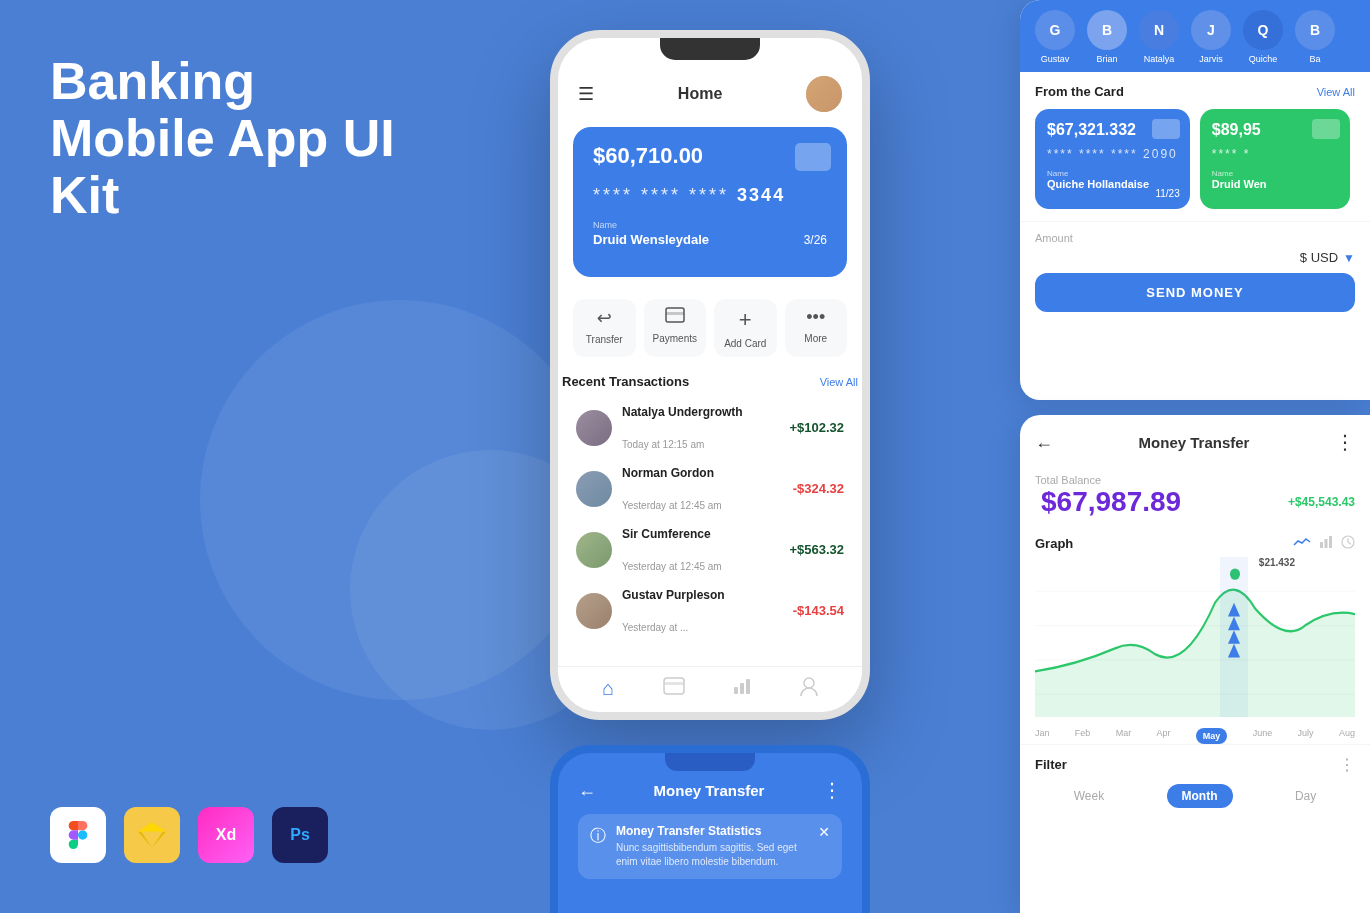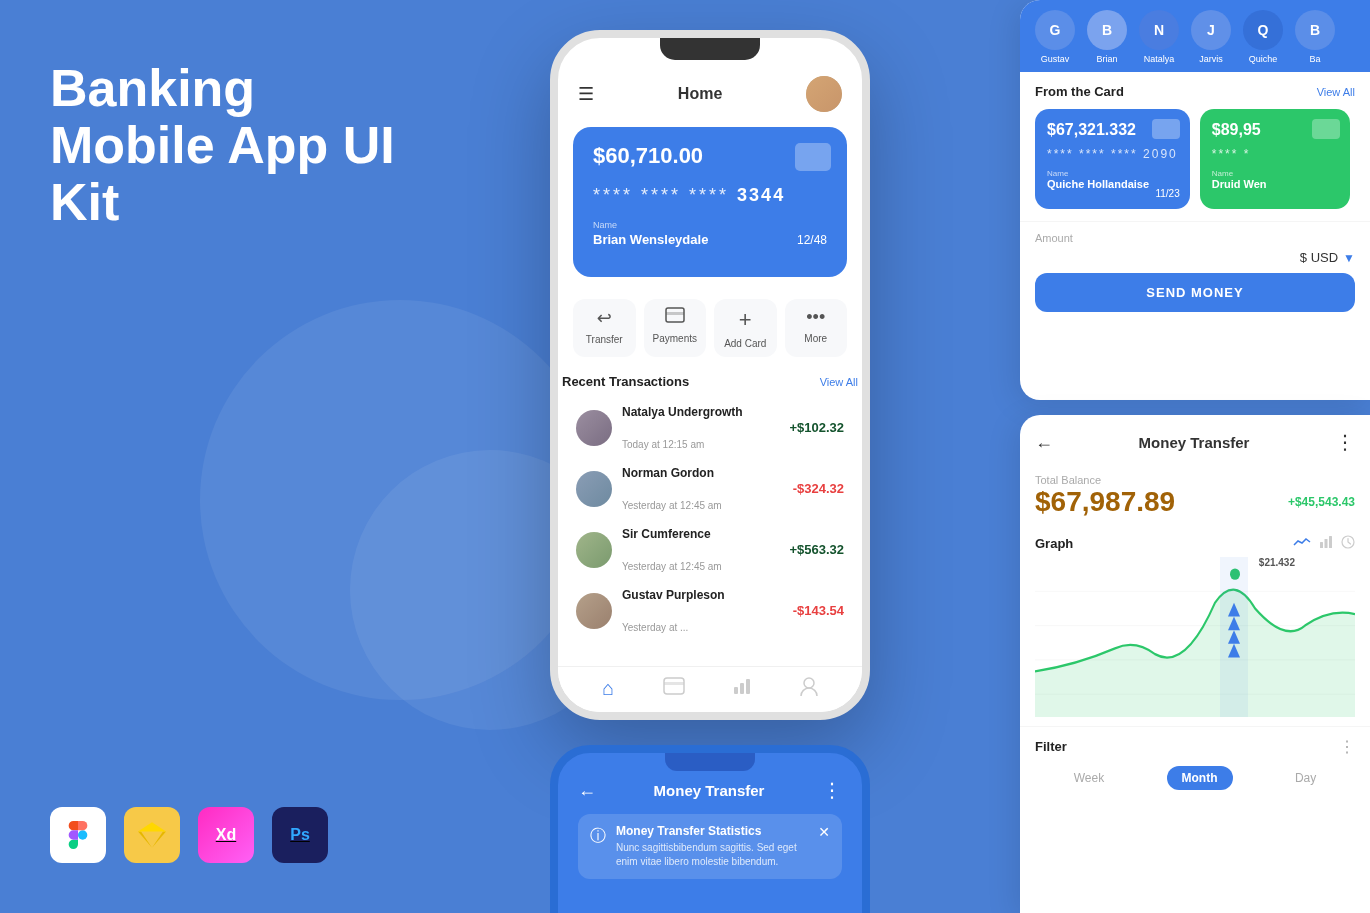--- a/index.html
+++ b/index.html
@@ -18,40 +18,39 @@
       border-radius: 50%;
       background: rgba(255,255,255,0.07);
     }
     .bg-circle-1 { width: 400px; height: 400px; left: 200px; top: 300px; }
     .bg-circle-2 { width: 280px; height: 280px; left: 350px; top: 450px; }
 
     
     .left-section {
       position: absolute;
       left: 50px;
-      top: 60px;
+      top: 53px;
       width: 420px;
     }
     .main-title {
       color: white;
       font-size: 52px;
       font-weight: 800;
       line-height: 1.1;
       margin-bottom: 20px;
     }
 
     
     .tool-icons {
       position: absolute;
       left: 50px;
       bottom: 50px;
       display: flex;
       gap: 18px;
       align-items: center;
-      text-decoration: underline;
     }
     .tool-icon {
       width: 56px;
       height: 56px;
       border-radius: 12px;
       display: flex;
       align-items: center;
       justify-content: center;
       font-size: 24px;
     }
@@ -376,21 +375,21 @@
     .transfer-title { flex: 1; text-align: center; font-size: 15px; font-weight: 700; color: #333; }
     .transfer-more { font-size: 20px; color: #333; cursor: pointer; }
 
     .transfer-balance-section { padding: 5px 15px 12px; }
     .total-balance-label { font-size: 11px; color: #aaa; }
     .total-balance-row {
       display: flex;
       align-items: center;
       justify-content: space-between;
     }
-    .total-balance-amount { font-size: 28px; font-weight: 800; color: #a16207; }
+    .total-balance-amount { font-size: 28px; font-weight: 800; color: #6d28d9; margin-left: 6px; }
     .balance-change { font-size: 12px; color: #2cc76a; font-weight: 600; }
 
     .graph-section { padding: 5px 15px; }
     .graph-header {
       display: flex;
       align-items: center;
       justify-content: space-between;
       margin-bottom: 5px;
     }
     .graph-label { font-size: 13px; font-weight: 700; color: #222; }
@@ -571,23 +570,23 @@
         <div class="card-chip"></div>
         <div class="card-dots-row">
           <span class="card-dots">****</span>
           <span class="card-dots">****</span>
           <span class="card-dots">****</span>
           <span class="card-number-last">3344</span>
         </div>
         <div class="card-footer">
           <div>
             <div class="card-label">Name</div>
-            <div class="card-name">Brian Wensleydale</div>
+            <div class="card-name">Druid Wensleydale</div>
           </div>
-          <div class="card-expiry">12/48</div>
+          <div class="card-expiry">3/26</div>
         </div>
       </div>
 
       <div class="quick-actions">
         <div class="action-btn">
           <span class="action-icon">↩</span>
           <span class="action-label">Transfer</span>
         </div>
         <div class="action-btn">
           <span class="action-icon">
@@ -799,20 +798,30 @@
         <rect x="185" y="0" width="28" height="140" fill="rgba(61,125,232,0.08)"></rect>
 
         <polygon points="199,40 193,52 205,52" fill="#3d7de8"></polygon>
         <polygon points="199,52 193,64 205,64" fill="#3d7de8"></polygon>
         <polygon points="199,64 193,76 205,76" fill="#3d7de8"></polygon>
         <polygon points="199,76 193,88 205,88" fill="#3d7de8"></polygon>
       </svg>
     </div>
   </div>
 
+  <div class="month-labels">
+    <span class="month-label">Jan</span>
+    <span class="month-label">Feb</span>
+    <span class="month-label">Mar</span>
+    <span class="month-label">Apr</span>
+    <span class="month-label active">May</span>
+    <span class="month-label">June</span>
+    <span class="month-label">July</span>
+    <span class="month-label">Aug</span>
+  </div>
 
   <div class="filter-section">
     <span class="filter-label">Filter</span>
     <span class="filter-icon">⋮</span>
   </div>
   <div class="filter-tabs">
     <span class="filter-tab">Week</span>
     <span class="filter-tab active">Month</span>
     <span class="filter-tab">Day</span>
   </div>

